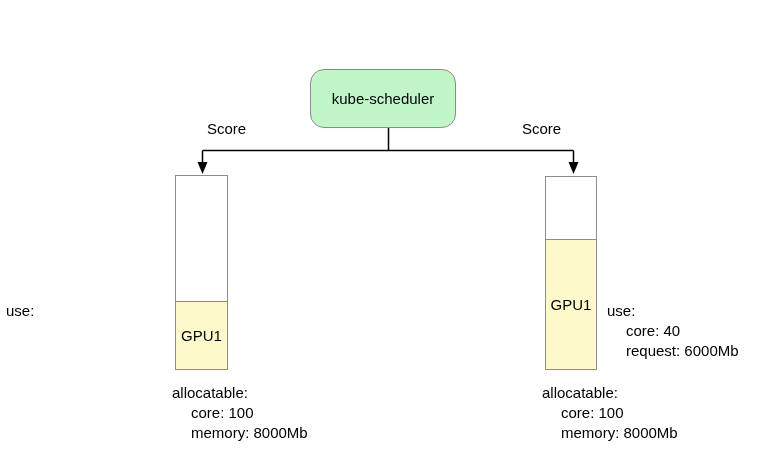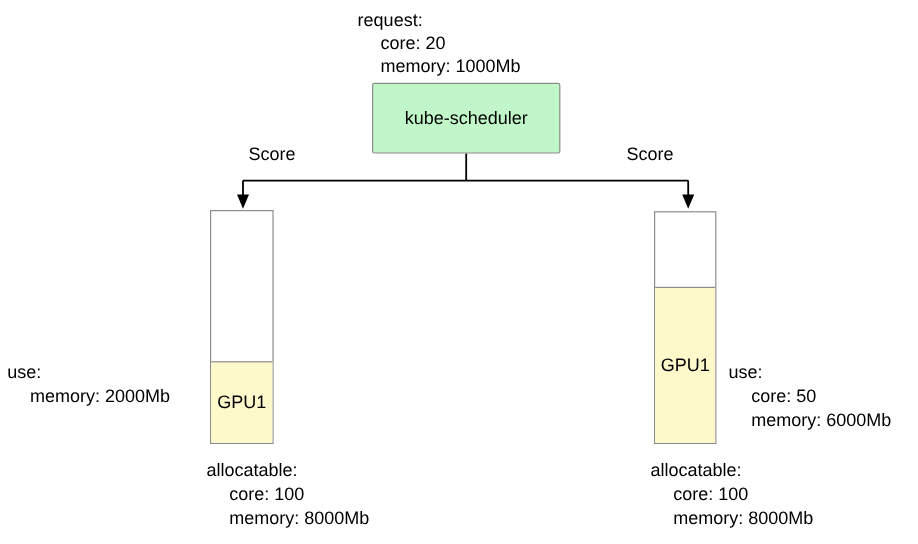--- a/index.html
+++ b/index.html
@@ -19,23 +19,23 @@
     width: 765px; height: 453px;
     pointer-events: none;
   }
   .txtblock { position: absolute; }
   .txtblock div { line-height: 20px; white-space: nowrap; }
   .txtblock.tight div { line-height: 19px; }
   .txtblock .indent { padding-left: 19px; }
   .scheduler {
     position: absolute;
     left: 310px; top: 69px;
-    width: 157px; height: 59px;
+    width: 146px; height: 59px;
     border: 1px solid #8c8c8c;
-    border-radius: 2px;
+    border-radius: 14px;
     box-sizing: border-box;
     display: flex;
     align-items: center;
     justify-content: center;
     text-align: center;
   }
   .score {
     position: absolute;
     top: 120px;
     line-height: 17px;
@@ -66,25 +66,20 @@
 <body>
 
 <div class="canvas">
 
   <svg class="connectors" width="765" height="453" viewBox="0 0 765 453" xmlns="http://www.w3.org/2000/svg">
     <path d="M388.5,128 L388.5,150.5 M202.5,150.5 L573.5,150.5 M202.5,150.5 L202.5,163 M573.5,150.5 L573.5,163" stroke="#000000" fill="none" stroke-width="1.5"></path>
     <polygon points="197.5,162 207.5,162 202.5,174" fill="#000000"></polygon>
     <polygon points="568.5,162 578.5,162 573.5,174" fill="#000000"></polygon>
   </svg>
 
-  <div class="txtblock tight" style="left:298px; top:8px;">
-    <div>request:</div>
-    <div class="indent">core: 20</div>
-    <div class="indent">memory: 1000Mb</div>
-  </div>
 
   <div class="scheduler" style="background: rgb(193, 247, 200);">
     <span>kube-scheduler</span>
   </div>
 
   <div class="score score-left">Score</div>
   <div class="score score-right">Score</div>
 
   <div class="node node-left">
     <div class="gpu gpu-left" style="background: rgb(253, 249, 203);">
@@ -93,33 +88,32 @@
   </div>
 
   <div class="node node-right">
     <div class="gpu gpu-right" style="background: rgb(253, 249, 203);">
       <span>GPU1</span>
     </div>
   </div>
 
   <div class="txtblock" style="left:6px; top:301px;">
     <div>use:</div>
-    <div class="indent">memory: 2000Mb</div>
   </div>
 
   <div class="txtblock" style="left:172px; top:383px;">
     <div>allocatable:</div>
     <div class="indent">core: 100</div>
     <div class="indent">memory: 8000Mb</div>
   </div>
 
   <div class="txtblock" style="left:607px; top:301px;">
     <div>use:</div>
-    <div class="indent">core: 50</div>
-    <div class="indent">memory: 6000Mb</div>
+    <div class="indent">core: 40</div>
+    <div class="indent">request: 6000Mb</div>
   </div>
 
   <div class="txtblock" style="left:542px; top:383px;">
     <div>allocatable:</div>
     <div class="indent">core: 100</div>
     <div class="indent">memory: 8000Mb</div>
   </div>
 
 </div>
 

